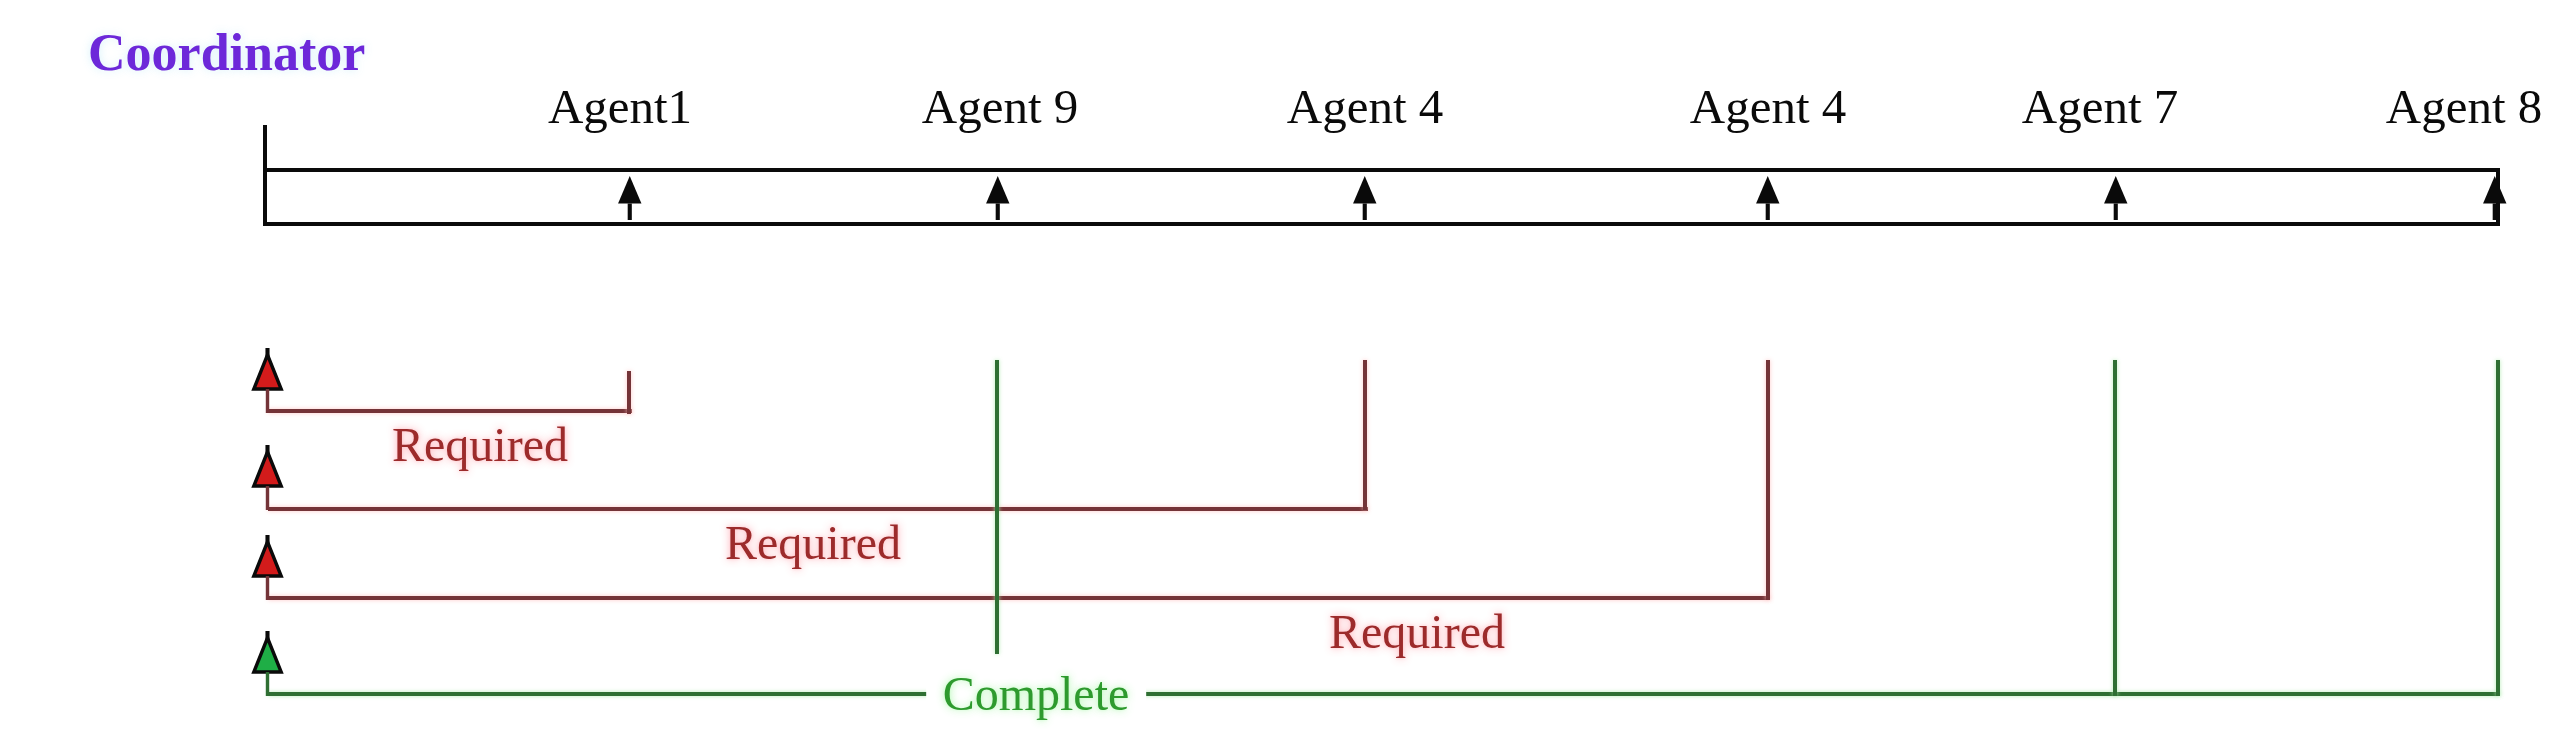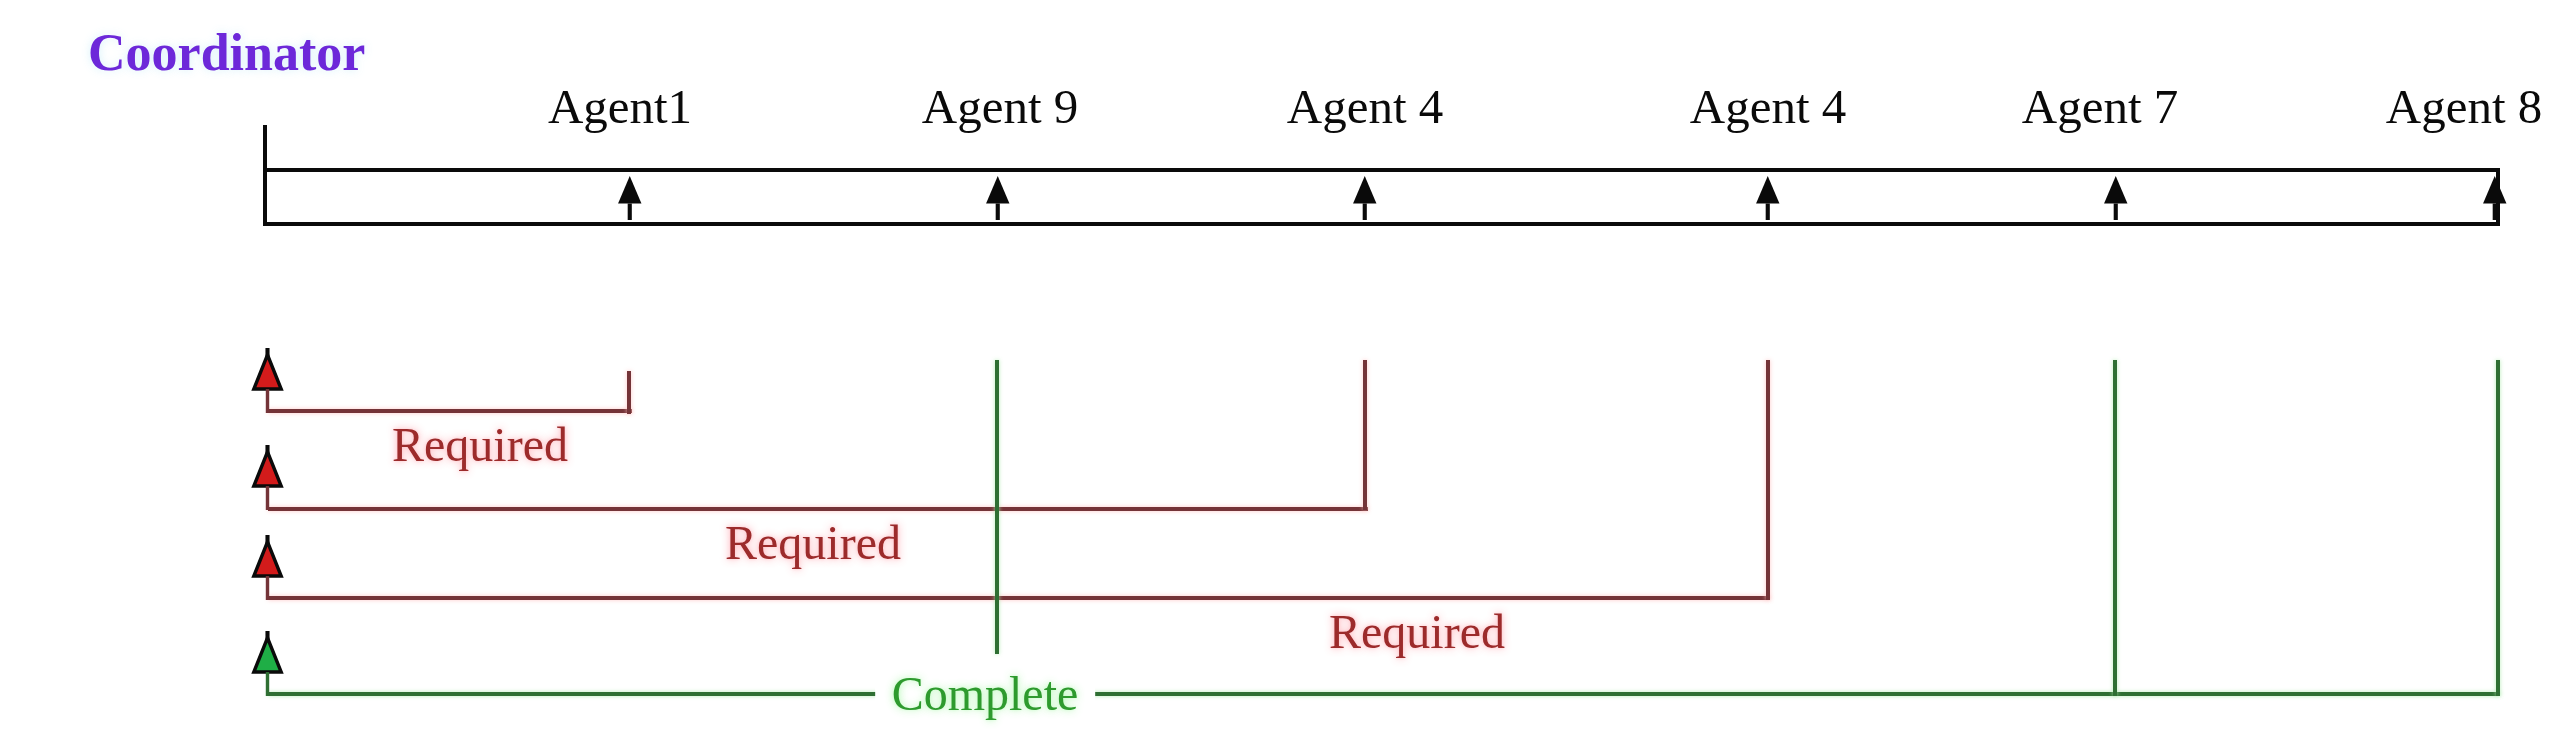--- a/index.html
+++ b/index.html
@@ -140,17 +140,17 @@
   <div class="abs callback-row">
     <svg class="abs cb-arrow" style="left:251px;top:631px" viewBox="0 0 48 95">
       <line x1="24" y1="0" x2="24" y2="16" stroke="#0a0a0a" stroke-width="6"></line>
       <polygon points="24,10 4,60 44,60" fill="#1fae46" stroke="#0a0a0a" stroke-width="5"></polygon>
       <line x1="24" y1="60" x2="24" y2="95" stroke="#2f6f33" stroke-width="5"></line>
     </svg>
     <div class="abs hline green-bg" style="left:268px;top:692px;width:2232px"></div>
     <div class="abs vline green-bg" style="left:995px;top:360px;height:294px"></div>
     <div class="abs vline green-bg" style="left:2113px;top:360px;height:336px"></div>
     <div class="abs vline green-bg" style="left:2496px;top:360px;height:336px"></div>
-    <span class="abs row-label complete-label" style="left:985px;top:669px">Complete</span>
+    <span class="abs row-label complete-label" style="left:1036px;top:669px">Complete</span>
   </div>
 
 </div>
 
 
 </body></html>

